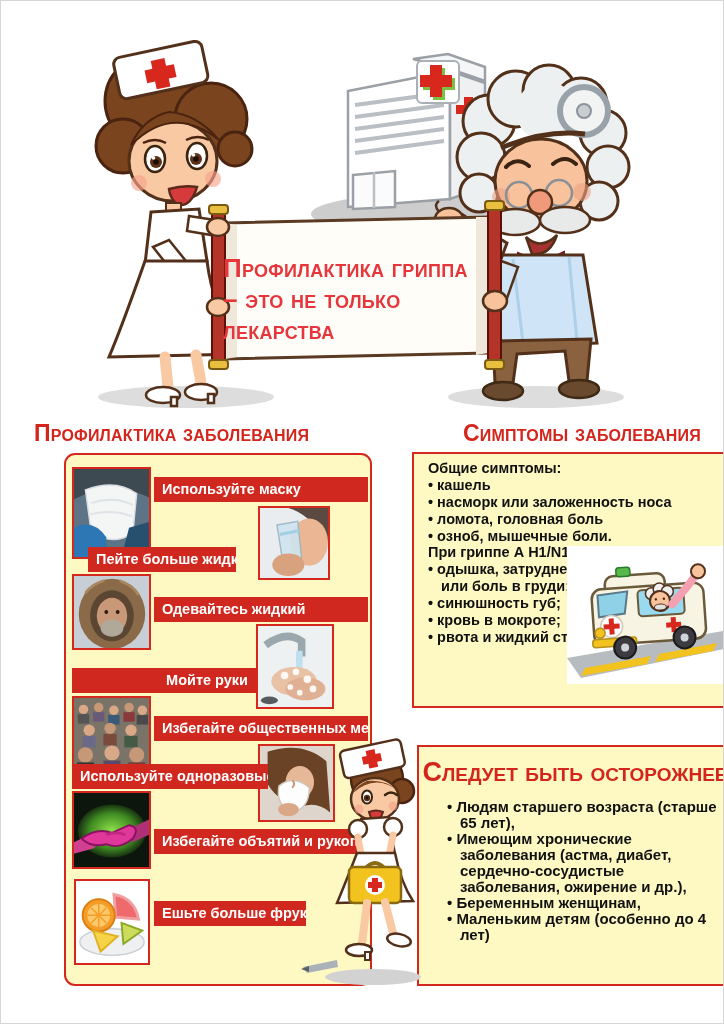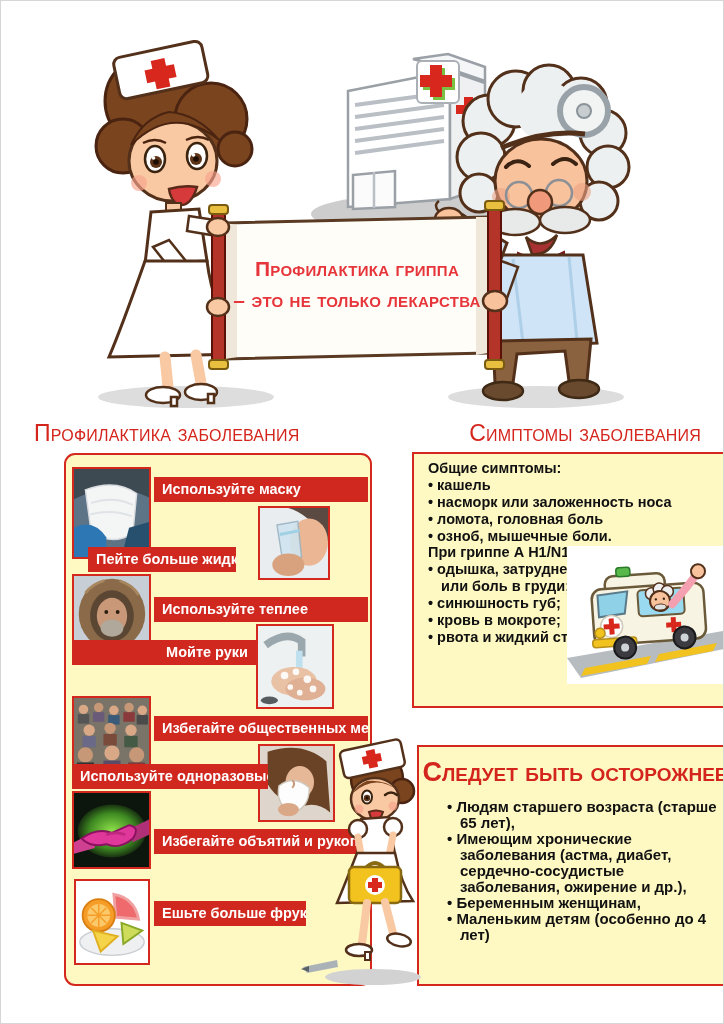--- a/index.html
+++ b/index.html
@@ -3,26 +3,26 @@
 <meta charset="utf-8">
 <style>
   * { margin:0; padding:0; box-sizing:border-box; }
   body { background:#f2f2f2; font-family:"Liberation Sans", sans-serif; }
   .page { position:relative; width:724px; height:1024px; background:#fff;
           border:1px solid #d6d6d6; overflow:hidden; margin:0 auto; }
 
   
   .scene { position:absolute; left:0; top:8px; width:724px; height:404px; }
   .banner-text { position:absolute; left:222px; top:252px; width:268px;
-                 text-align:center; color:#e6353b; font-weight:bold;
-                 font-variant:small-caps; font-size:21px; line-height:31px;
+                 color:#e6353b; font-weight:bold;
+                 font-variant:small-caps; font-size:26px; line-height:31px;
                  letter-spacing:.3px; z-index:3; }
 
   
-  .head { position:absolute; top:419px; color:#d4251c; font-weight:normal;
+  .head { position:absolute; top:419px; color:#d4251c; font-weight:bold;
           font-variant:small-caps; font-size:23px; letter-spacing:.2px; }
   .head.left { left:33px; }
   .head.right { right:22px; }
 
   
   .box { position:absolute; border:2px solid #d4271e; background:#fef9c3;margin-left:28px; }
   .box.prevention { left:35px;  top:452px; width:308px; height:533px;border-radius:11px; }
   .box.symptoms   { left:383px; top:451px; width:322px; height:256px; }
   .box.caution    { left:388px; top:744px; width:316px; height:241px; }
 
@@ -35,21 +35,21 @@
   .p-bar.r { text-align:right; }
   .p-bar.c { text-align:center; }
 
   .i1 { left:6px;  top:12px;  width:79px; height:92px; }
   .b1 { left:88px; right:2px; top:22px; }
   .i2 { left:192px; top:51px;  width:72px; height:74px; }
   .b2 { left:22px;  top:92px;  width:148px; }
   .i3 { left:6px;  top:119px; width:79px; height:76px; }
   .b3 { left:88px; right:2px; top:142px; }
   .i4 { left:190px; top:169px; width:78px; height:85px; }
-  .b4 { left:6px;  top:185px; width:184px; }
+  .b4 { left:6px;  top:213px; width:184px; }
   .i5 { left:6px;  top:241px; width:79px; height:77px; }
   .b5 { left:88px; right:2px; top:261px; }
   .i6 { left:192px; top:289px; width:77px; height:78px; }
   .b6 { left:6px;  top:309px; width:196px; }
   .i7 { left:6px;  top:336px; width:79px; height:78px; }
   .b7 { left:88px; right:2px; top:374px; }
   .i8 { left:8px;  top:424px; width:76px; height:86px; }
   .b8 { left:88px; top:446px; width:152px; }
 
   
@@ -253,21 +253,21 @@
         <rect width="79" height="76" fill="#c8ced6"></rect>
         <ellipse cx="40" cy="40" rx="35" ry="37" fill="#8a6a48"></ellipse>
         <ellipse cx="40" cy="42" rx="23" ry="27" fill="#5a4632"></ellipse>
         <ellipse cx="40" cy="42" rx="16" ry="19" fill="#c89878"></ellipse>
         <ellipse cx="40" cy="55" rx="12" ry="9" fill="#b0a89a"></ellipse>
         <circle cx="34" cy="38" r="2" fill="#2a1c10"></circle>
           <circle cx="46" cy="38" r="2" fill="#2a1c10"></circle>
         <path d="M12,18 Q20,8 32,5 M48,5 Q62,10 68,20" stroke="#a8865e" stroke-width="3" fill="none"></path>
       </svg>
     </div>
-    <div class="p-bar b3">Используйте теплее</div>
+    <div class="p-bar b3">Одевайтесь жидкий</div>
 
     <div class="p-img i4">
       <svg viewBox="0 0 78 85" preserveAspectRatio="none">
         <rect width="78" height="85" fill="#eef1f2"></rect>
         <path d="M8,20 Q30,4 46,16 L46,32" stroke="#9aa7ad" stroke-width="8" fill="none"></path>
         <rect x="40" y="26" width="7" height="28" fill="#bfe0ee"></rect>
         <ellipse cx="38" cy="58" rx="24" ry="15" fill="#e9c2a6"></ellipse>
         <ellipse cx="50" cy="66" rx="21" ry="12" fill="#dfb093"></ellipse>
         <g fill="#ffffff" opacity=".9">
           <circle cx="28" cy="52" r="4"></circle>

